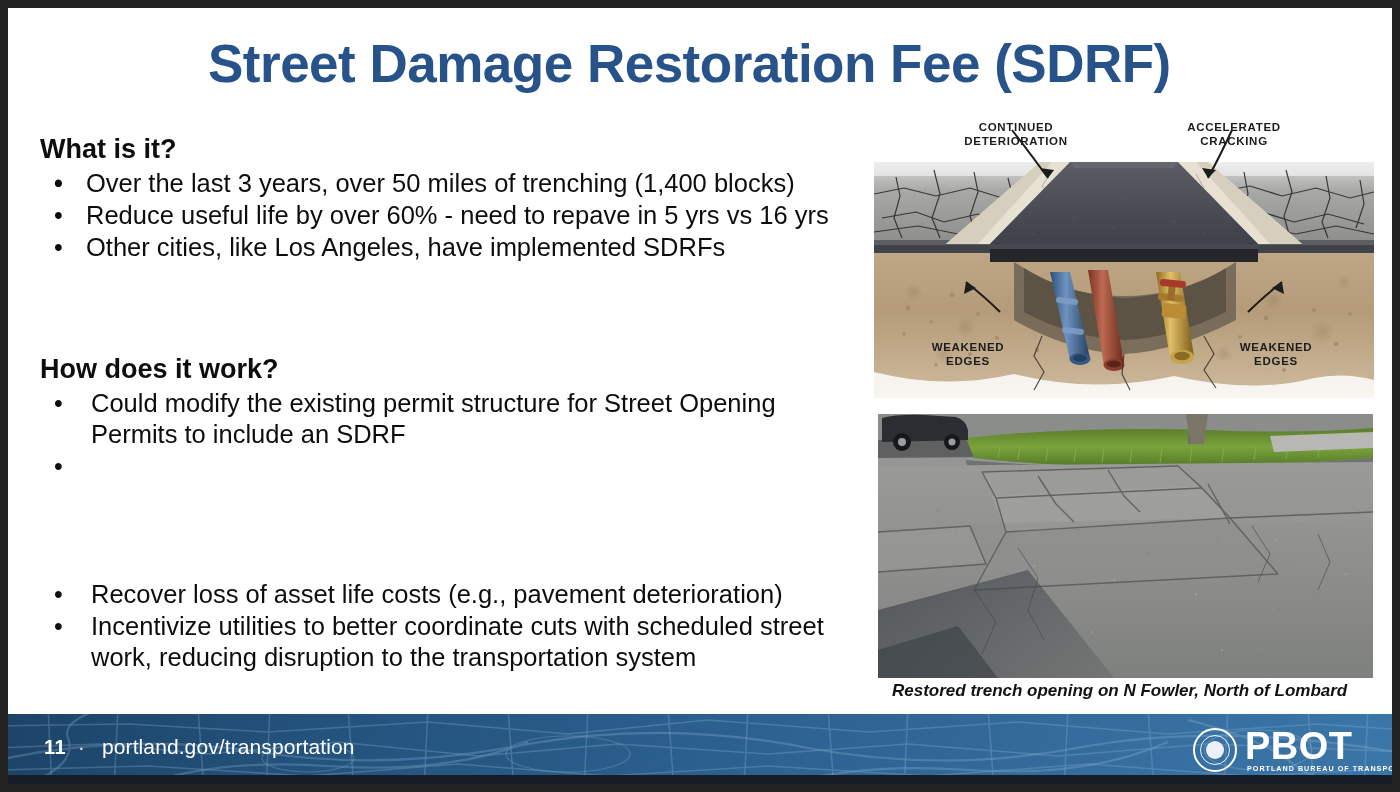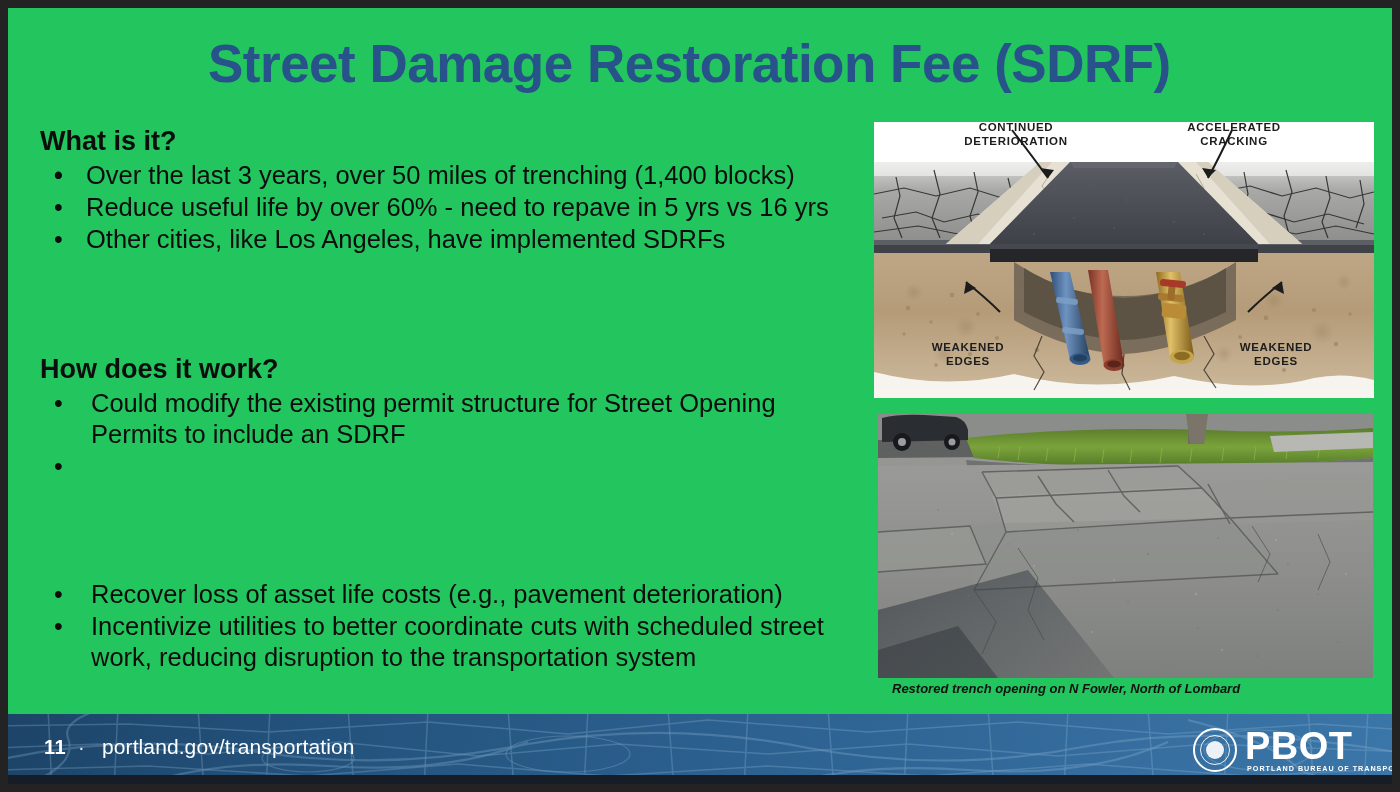--- a/index.html
+++ b/index.html
@@ -1,42 +1,42 @@
 <!DOCTYPE html>
 <html><head>
 <meta charset="utf-8">
 <style>
   html,body{margin:0;padding:0;background:#232323;}
   body{width:1400px;height:792px;overflow:hidden;
        font-family:"Liberation Sans","DejaVu Sans",sans-serif;}
 
   
   #slide-frame{position:absolute;left:0;top:0;width:1400px;height:792px;background:#232323;}
-  #slide{position:absolute;left:8px;top:8px;width:1384px;height:776px;background:#22c55e;overflow:hidden;}
+  #slide{position:absolute;left:8px;top:8px;width:1384px;height:776px;background:#ffffff;overflow:hidden;}
 
   
   #title{position:absolute;left:200px;top:25px;width:1010px;height:62px;
          color:#27538a;font-size:53px;font-weight:bold;letter-spacing:-0.5px;
          line-height:62px;white-space:nowrap;}
 
   
   #left-col{position:absolute;left:32px;top:116px;width:810px;height:600px;color:#0d0d0d;}
   .sect{position:absolute;left:0;width:810px;}
   .sect-head{font-size:27px;font-weight:bold;line-height:34px;margin-bottom:2px;}
   ul.blist{list-style:none;margin:0;padding:0;}
   ul.blist li{position:relative;font-size:25.5px;line-height:31px;padding-left:46px;margin:0 0 1px 0;}
   ul.blist li .bul{position:absolute;left:14px;top:0;font-size:25px;line-height:31px;}
   ul.blist.indent li{padding-left:51px;}
   ul.blist.indent li .bul{left:14px;}
   ul.blist li.bold{font-weight:bold;}
 
   
   #illus{position:absolute;left:866px;top:114px;width:500px;height:276px;background:#ffffff;overflow:hidden;}
   #photo{position:absolute;left:870px;top:406px;width:495px;height:264px;overflow:hidden;background:#8d8d8d;}
-  #caption{position:absolute;left:884px;top:673px;width:500px;font-size:13px;
+  #caption{position:absolute;left:884px;top:673px;width:500px;font-size:17px;
            font-style:italic;font-weight:bold;color:#121212;white-space:nowrap;}
 
   
   #footer{position:absolute;left:0;bottom:0;width:1384px;height:70px;overflow:hidden;
           background:linear-gradient(100deg,#1d4468 0%,#23527c 22%,#2f6595 62%,#3b76a8 100%);}
   #footer-map{position:absolute;left:0;top:0;width:1384px;height:70px;opacity:.55;}
   #footer-dark{position:absolute;left:0;bottom:0;width:1384px;height:9px;background:#161d26;}
   #foot-pageno{position:absolute;left:36px;top:22px;color:#ffffff;font-size:20px;font-weight:bold;letter-spacing:.5px;}
   #foot-sep{position:absolute;left:70px;top:22px;color:#e6eef6;font-size:20px;}
   #foot-url{position:absolute;left:94px;top:21px;color:#ffffff;font-size:21px;letter-spacing:.1px;}
@@ -61,21 +61,21 @@
 </head>
 <body>
 
 <div id="slide-frame">
   <div id="slide">
 
     <div id="title">Street Damage Restoration Fee (SDRF)</div>
 
     <div id="left-col">
 
-      <div class="sect" style="top:0px;">
+      <div class="sect" style="top:8px;">
         <div class="sect-head">What is it?</div>
         <ul class="blist">
           <li class="bold">
             <span class="bul">•</span>
           </li>
           <li>
             <span class="bul">•</span>
             <span>Over the last 3 years, over 50 miles of trenching (1,400 blocks)</span>
           </li>
           <li>

